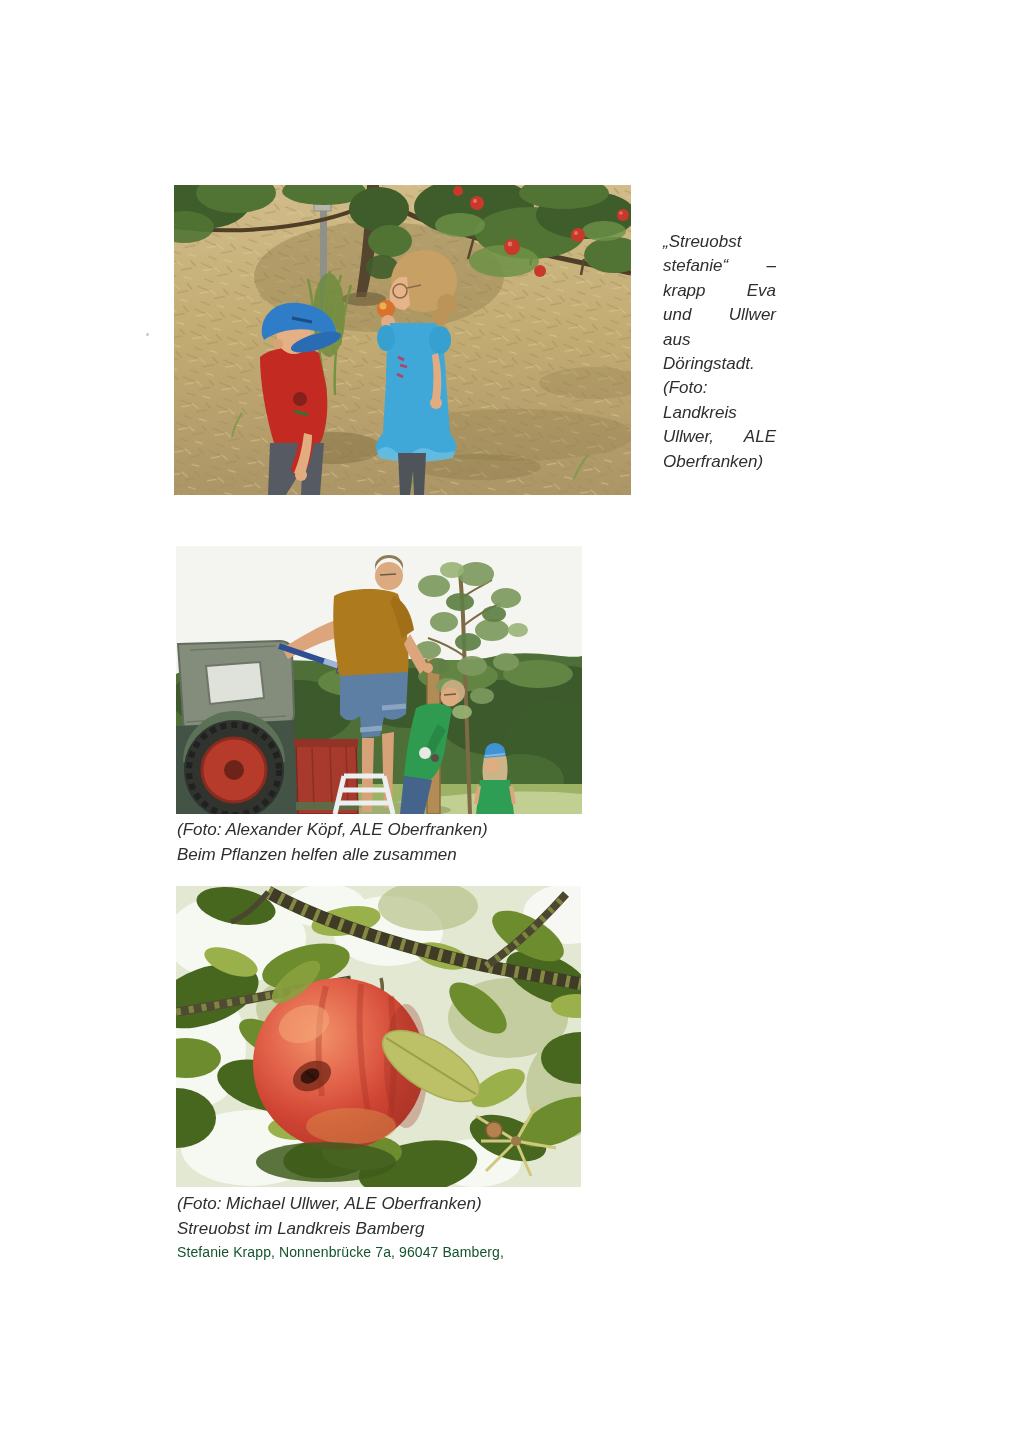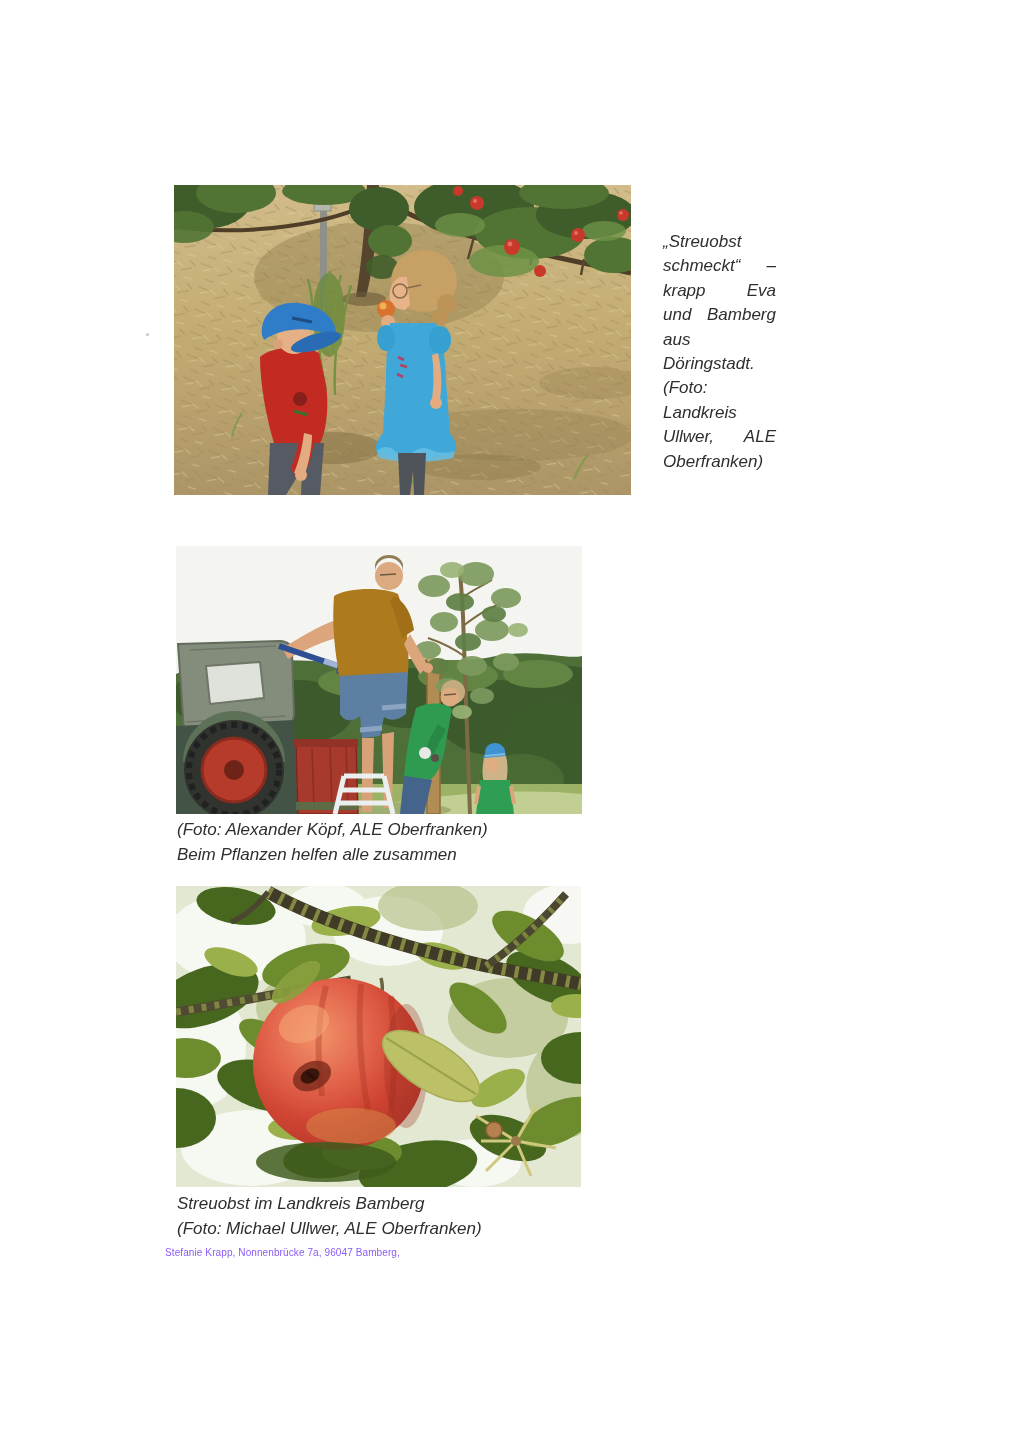--- a/index.html
+++ b/index.html
@@ -17,21 +17,21 @@
   .photo1{left:174px;top:139px;width:457px;height:310px;}
   .photo2{left:176px;top:500px;width:406px;height:268px;}
   .photo3{left:176px;top:840px;width:405px;height:301px;}
 
   .caption{position:absolute;font-style:italic;font-size:17px;color:#2e2e2e;}
   .caption-right{left:663px;top:184px;width:113px;line-height:24.4px;}
   .caption-right .jline{text-align:justify;text-align-last:justify;white-space:nowrap;overflow:visible;}
   .caption-right .jline.single{text-align-last:left;}
   .caption2{left:177px;top:771px;line-height:25px;}
   .caption3{left:177px;top:1145px;line-height:25px;}
-  .contact{position:absolute;left:165px;top:1195px;font-size:10px;line-height:23px;color:#8b5cf6;letter-spacing:0.1px;}
+  .contact{position:absolute;left:177px;top:1195px;font-size:14px;line-height:23px;color:#14532d;letter-spacing:0.1px;}
   .speck{position:absolute;left:146px;top:287px;width:3px;height:3px;border-radius:50%;background:#b9b9b9;opacity:.8;}
 </style>
 </head>
 <body>
 
 <div class="page">
 
   <figure class="photo photo1">
     <svg viewBox="0 0 457 310" preserveAspectRatio="none">
       <defs>
@@ -146,23 +146,23 @@
         <circle cx="262" cy="218" r="6" fill="#e3ac80"></circle>
         <path d="M203,266 Q212,258 221,266 T239,267 T257,265 T281,266 L279,273 Q240,281 205,273 Z" fill="#63bce2" opacity="0.9"></path>
         <path d="M224,172 l6,3 M226,180 l7,2 M223,189 l6,3" stroke="#b04468" stroke-width="2.6"></path>
         <path d="M224,268 L252,268 L250,310 L240,310 L239,286 L236,310 L226,310 Z" fill="#4f545b"></path>
       </g>
     </svg>
   </figure>
 
   <div class="caption caption-right">
     <div class="jline single">„Streuobst</div>
-    <div class="jline">schmeckt“ –</div>
+    <div class="jline">stefanie“ –</div>
     <div class="jline">krapp Eva</div>
-    <div class="jline">und Bamberg</div>
+    <div class="jline">und Ullwer</div>
     <div class="jline single">aus</div>
     <div class="jline single">Döringstadt.</div>
     <div class="jline single">(Foto:</div>
     <div class="jline single">Landkreis</div>
     <div class="jline">Ullwer, ALE</div>
     <div class="jline single">Oberfranken)</div>
   </div>
 
   <figure class="photo photo2">
     <svg viewBox="0 0 406 268" preserveAspectRatio="none">
@@ -376,22 +376,22 @@
       <g stroke="#cfc87e" stroke-width="3">
         <path d="M340,255 L300,230 M340,255 L310,285 M340,255 L360,220 M340,255 L380,262 M340,255 L355,290 M340,255 L305,255"></path>
       </g>
       <circle cx="340" cy="255" r="5" fill="#9c7a4a"></circle>
       <circle cx="318" cy="244" r="8" fill="#b5814e" stroke="#8a5f36" stroke-width="1.5"></circle>
       <ellipse cx="150" cy="276" rx="70" ry="20" fill="#3f5c1c" opacity="0.85"></ellipse>
     </svg>
   </figure>
 
   <div class="caption caption3">
+    <div>(Foto: Michael Ullwer, ALE Oberfranken)</div>
     <div>Streuobst im Landkreis Bamberg</div>
-    <div>(Foto: Michael Ullwer, ALE Oberfranken)</div>
   </div>
 
   <div class="contact">
     <div>Stefanie Krapp, Nonnenbrücke 7a, 96047 Bamberg,</div>
   </div>
 
   <div class="speck"></div>
 </div>
 
 </body></html>

